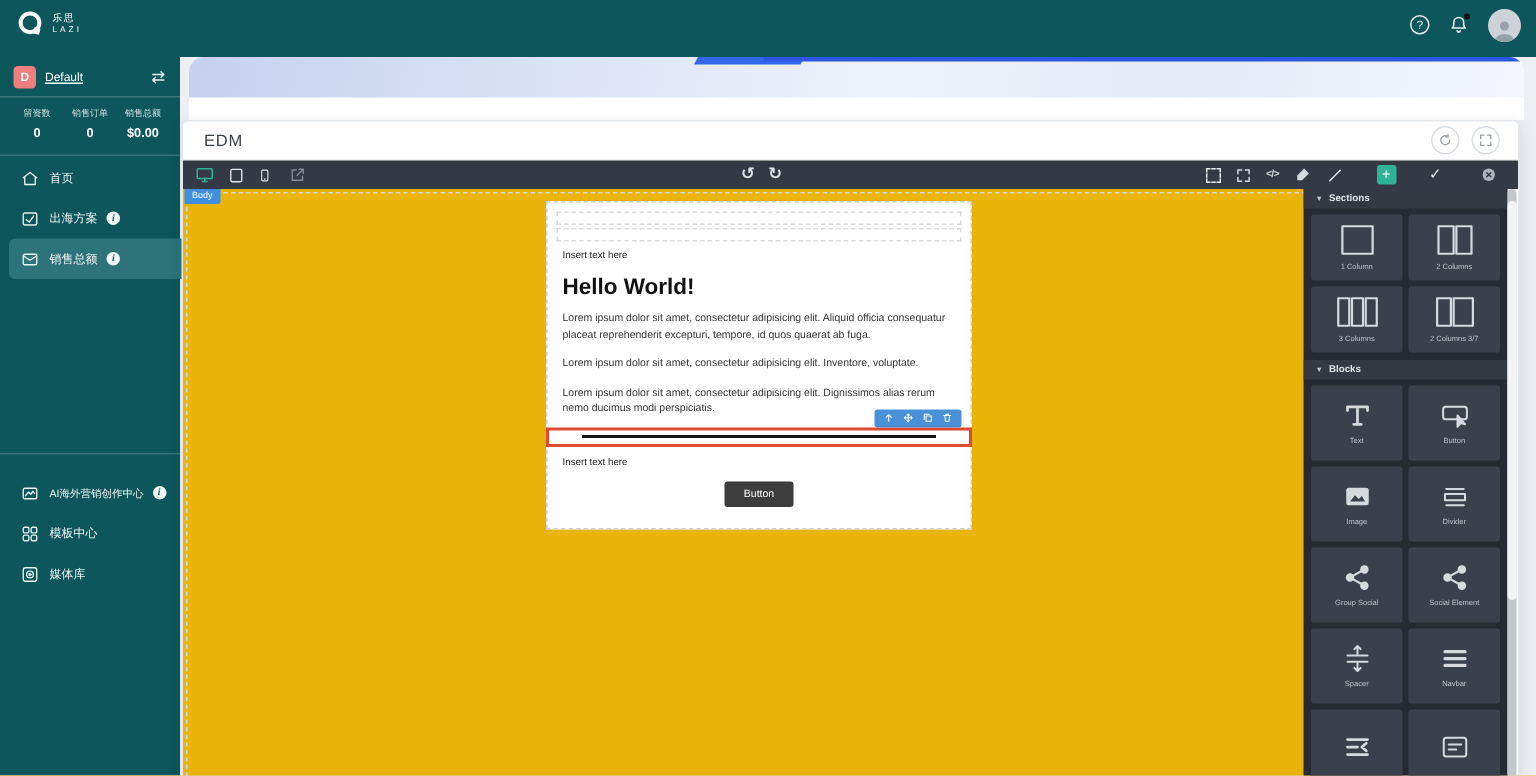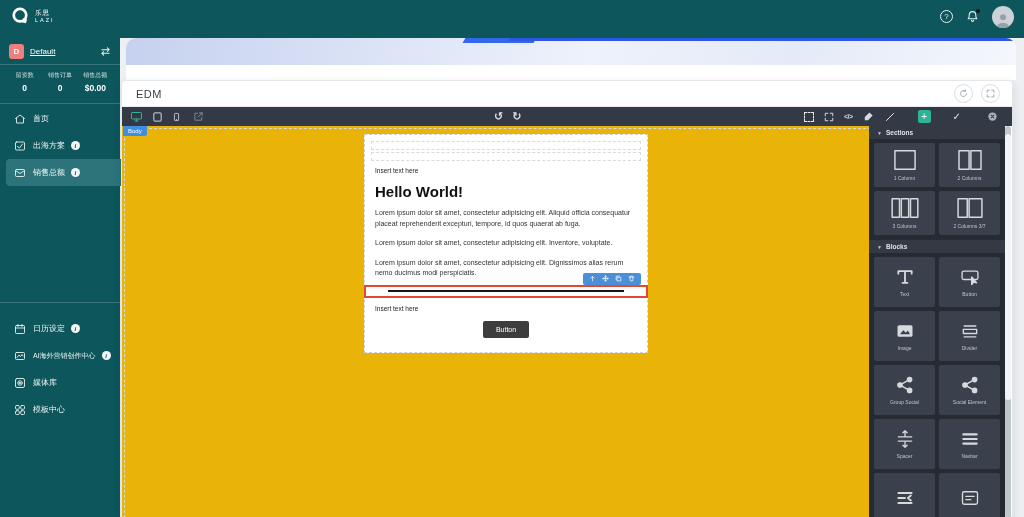--- a/index.html
+++ b/index.html
@@ -177,50 +177,42 @@
       <span class="mil">销售总额</span>
       <span class="info">i</span>
     </div>
   </div>
 
   <div class="side-divider"></div>
 
   <div class="menu" id="menu-bottom">
     <div class="mi">
       <svg class="mic" width="12" height="12" viewBox="0 0 24 24">
-          <rect x="3" y="5" width="18" height="16" rx="2"></rect>
-          <path d="M3 10 H21 M8 3 V7 M16 3 V7"></path>
-        </svg>
-      <span class="mil">日历设定</span>
-      <span class="info">i</span>
-    </div>
-    <div class="mi">
-      <svg class="mic" width="12" height="12" viewBox="0 0 24 24">
           <rect x="3" y="5" width="18" height="14" rx="2"></rect>
           <path d="M6 15 L10 10 L13 13 L16 9 L18 12"></path>
         </svg>
       <span class="mil" style="font-size:7px">AI海外营销创作中心</span>
       <span class="info">i</span>
-    </div>
-    <div class="mi">
-      <svg class="mic" width="12" height="12" viewBox="0 0 24 24">
-          <rect x="3" y="3" width="18" height="18" rx="3"></rect>
-          <circle cx="12" cy="12" r="4.5"></circle>
-          <path d="M11 10.5 L14 12 L11 13.5 Z"></path>
-        </svg>
-      <span class="mil">媒体库</span>
     </div>
     <div class="mi">
       <svg class="mic" width="12" height="12" viewBox="0 0 24 24">
           <rect x="3" y="3" width="7.5" height="7.5" rx="2"></rect>
           <rect x="13.5" y="3" width="7.5" height="7.5" rx="2"></rect>
           <rect x="3" y="13.5" width="7.5" height="7.5" rx="2"></rect>
           <rect x="13.5" y="13.5" width="7.5" height="7.5" rx="2"></rect>
         </svg>
       <span class="mil">模板中心</span>
+    </div>
+    <div class="mi">
+      <svg class="mic" width="12" height="12" viewBox="0 0 24 24">
+          <rect x="3" y="3" width="18" height="18" rx="3"></rect>
+          <circle cx="12" cy="12" r="4.5"></circle>
+          <path d="M11 10.5 L14 12 L11 13.5 Z"></path>
+        </svg>
+      <span class="mil">媒体库</span>
     </div>
   </div>
 </div>
 
 <div id="main" class="abs"></div>
 <div id="page-card" class="abs">
   <div id="banner">
     <div class="banner-stripe2"></div>
     <div class="banner-stripe"></div>
   </div>

